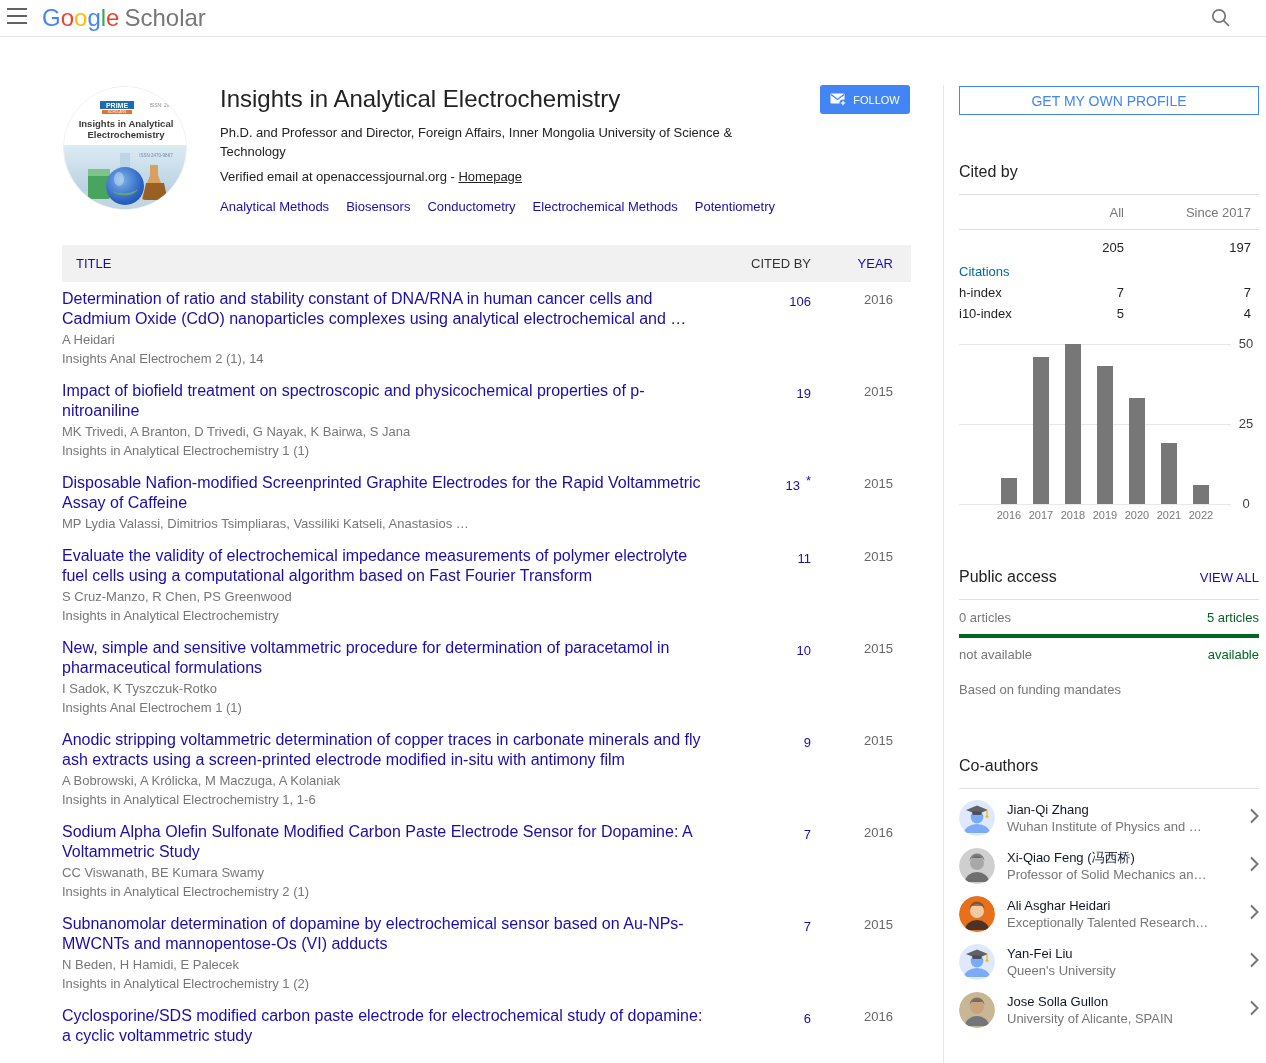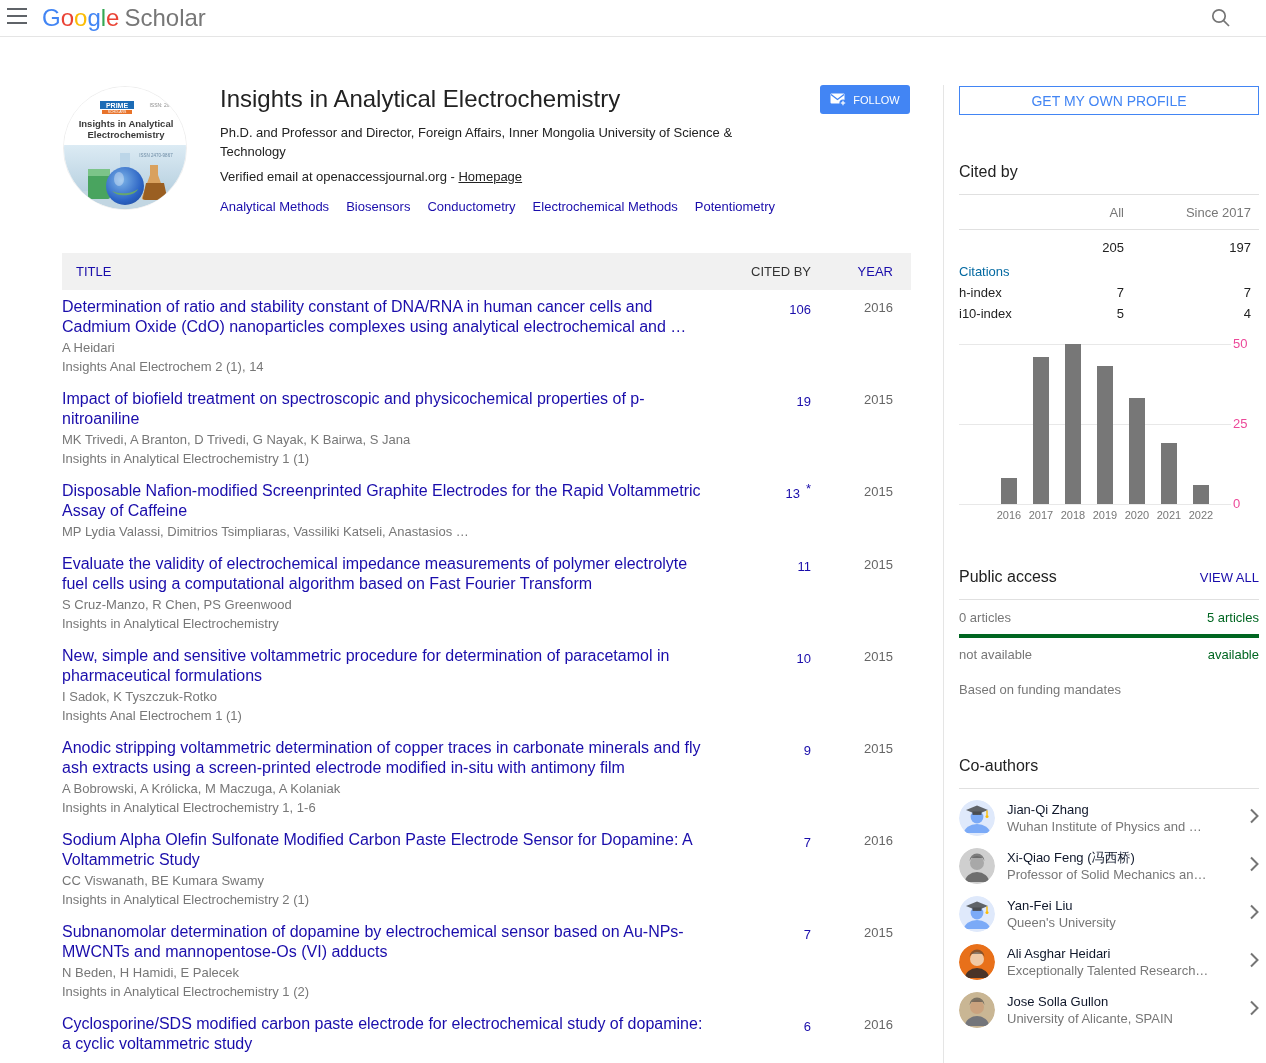--- a/index.html
+++ b/index.html
@@ -30,21 +30,21 @@
   .follow-btn { position:absolute; left:820px; top:85px; width:90px; height:29px;
                 background:#4285f4; border:none; border-radius:3px; color:#fff;
                 font-size:11px; font-family:"Liberation Sans",sans-serif;
                 display:flex; align-items:center; justify-content:center; gap:6px; cursor:pointer; }
 
   
   .v-divider { position:absolute; left:943px; top:85px; width:1px; height:978px; background:#e5e5e5; }
 
   
   .articles { position:absolute; left:62px; top:245px; width:849px; }
-  .thead { display:flex; align-items:center; height:37px; background:#f1f1f1; font-size:13px;margin-top:8px; }
+  .thead { display:flex; align-items:center; height:37px; background:#f1f1f1; font-size:13px; }
   .th-title { flex:1; padding-left:14px; color:#1a0dab; cursor:pointer; }
   .th-cited { width:70px; text-align:right; color:#333; cursor:pointer; }
   .th-year  { width:100px; text-align:right; padding-right:18px; color:#1a0dab; cursor:pointer; }
   .trow { display:flex; align-items:flex-start; padding:7px 0; }
   .cell-title { flex:1; padding-right:30px; }
   .a-title { display:block; font-size:16px; line-height:20px; color:#1a0dab; }
   .a-meta { font-size:13px; line-height:17px; color:#777; margin-top:2px; }
   .cell-cited { width:70px; text-align:right; padding-top:3px; position:relative; }
   .cell-cited a { font-size:13px; color:#1a0dab; }
   .cited-star { font-size:13px; color:#1a0dab; position:relative; top:-5px; margin-left:6px; }
@@ -68,21 +68,21 @@
   .cb-rows { padding-top:7px; }
   .cb-row { display:flex; font-size:13px; line-height:21px; color:#222; }
   .cb-c1 { flex:1; } .cb-c2 { width:65px; text-align:right; }
   .cb-c3 { width:135px; text-align:right; padding-right:8px; }
 
   
   #chart { position:absolute; left:959px; top:335px; width:300px; height:195px; }
   .plot { position:absolute; left:0; top:0; width:272px; height:169px; }
   .gridline { position:absolute; left:0; width:272px; height:1px; background:#e8e8e8; }
   .bar { position:absolute; width:16px; background:#777; bottom:0; cursor:pointer; }
-  .ytick { position:absolute; left:274px; width:26px; text-align:left; font-size:13px; color:#ec4899; }
+  .ytick { position:absolute; left:274px; width:26px; text-align:center; font-size:13px; color:#404040; }
   .xtick { position:absolute; top:174px; width:34px; text-align:center; font-size:11px; color:#777; }
 
   #public-access { top:568px; }
   .pa-counts { display:flex; justify-content:space-between; font-size:13px; padding:10px 0 9px; }
   .pa-left { color:#777; } .pa-right { color:#006621; }
   .pa-bar { height:4px; background:#006621; }
   .pa-labels { display:flex; justify-content:space-between; font-size:13px; padding:9px 0; }
   .pa-note { font-size:13px; color:#777; margin-top:11px; }
 
   #coauthors { top:757px; }
@@ -373,53 +373,53 @@
         <div class="ca-text">
           <a class="ca-name">Xi-Qiao Feng (冯西桥)</a>
           <div class="ca-affil">Professor of Solid Mechanics an…</div>
         </div>
         <span class="ca-chevron"><svg width="9" height="16" viewBox="0 0 9 16">
             <polyline points="1,1.5 7.5,8 1,14.5" fill="none" stroke="#757575" stroke-width="2"></polyline>
           </svg></span>
       </div>
       <div class="ca-item">
         <span class="ca-avatar"><svg width="36" height="36" viewBox="0 0 36 36">
+            <circle cx="18" cy="18" r="18" fill="#e8701a"></circle>
+            <path d="M6 34 a12 10 0 0 1 24 0 z" fill="#4a3428"></path>
+            <circle cx="18" cy="15" r="7" fill="#f0c9a6"></circle>
+            <path d="M10.5 13 a7.5 7.5 0 0 1 15 0 l-2 -3 h-11 z" fill="#3a3a3a" opacity="0.55"></path>
+          </svg></span>
+        <div class="ca-text">
+          <a class="ca-name">Ali Asghar Heidari</a>
+          <div class="ca-affil">Exceptionally Talented Research…</div>
+        </div>
+        <span class="ca-chevron"><svg width="9" height="16" viewBox="0 0 9 16">
+            <polyline points="1,1.5 7.5,8 1,14.5" fill="none" stroke="#757575" stroke-width="2"></polyline>
+          </svg></span>
+      </div>
+      <div class="ca-item">
+        <span class="ca-avatar"><svg width="36" height="36" viewBox="0 0 36 36">
             <circle cx="18" cy="18" r="18" fill="#dfe9fb"></circle>
             <path d="M5 33 a13 9 0 0 1 26 0 z" fill="#7baaf7"></path>
             <circle cx="18" cy="17" r="6.4" fill="#7baaf7"></circle>
             <polygon points="18,5.5 29,10 18,14.5 7,10" fill="#5f6368"></polygon>
             <rect x="13.5" y="11.5" width="9" height="3.4" fill="#4a4d51"></rect>
             <line x1="28" y1="10.4" x2="28" y2="15.5" stroke="#fbbc05" stroke-width="1.4"></line>
             <circle cx="28" cy="16.6" r="1.5" fill="#fbbc05"></circle>
           </svg></span>
         <div class="ca-text">
           <a class="ca-name">Yan-Fei Liu</a>
           <div class="ca-affil">Queen's University</div>
         </div>
         <span class="ca-chevron"><svg width="9" height="16" viewBox="0 0 9 16">
             <polyline points="1,1.5 7.5,8 1,14.5" fill="none" stroke="#757575" stroke-width="2"></polyline>
           </svg></span>
       </div>
       <div class="ca-item">
         <span class="ca-avatar"><svg width="36" height="36" viewBox="0 0 36 36">
-            <circle cx="18" cy="18" r="18" fill="#e8701a"></circle>
-            <path d="M6 34 a12 10 0 0 1 24 0 z" fill="#4a3428"></path>
-            <circle cx="18" cy="15" r="7" fill="#f0c9a6"></circle>
-            <path d="M10.5 13 a7.5 7.5 0 0 1 15 0 l-2 -3 h-11 z" fill="#3a3a3a" opacity="0.55"></path>
-          </svg></span>
-        <div class="ca-text">
-          <a class="ca-name">Ali Asghar Heidari</a>
-          <div class="ca-affil">Exceptionally Talented Research…</div>
-        </div>
-        <span class="ca-chevron"><svg width="9" height="16" viewBox="0 0 9 16">
-            <polyline points="1,1.5 7.5,8 1,14.5" fill="none" stroke="#757575" stroke-width="2"></polyline>
-          </svg></span>
-      </div>
-      <div class="ca-item">
-        <span class="ca-avatar"><svg width="36" height="36" viewBox="0 0 36 36">
             <circle cx="18" cy="18" r="18" fill="#c9b694"></circle>
             <path d="M6 34 a12 10 0 0 1 24 0 z" fill="#73757a"></path>
             <circle cx="18" cy="15" r="7" fill="#caa27e"></circle>
             <path d="M10.5 13 a7.5 7.5 0 0 1 15 0 l-2 -3 h-11 z" fill="#3a3a3a" opacity="0.55"></path>
           </svg></span>
         <div class="ca-text">
           <a class="ca-name">Jose Solla Gullon</a>
           <div class="ca-affil">University of Alicante, SPAIN</div>
         </div>
         <span class="ca-chevron"><svg width="9" height="16" viewBox="0 0 9 16">

